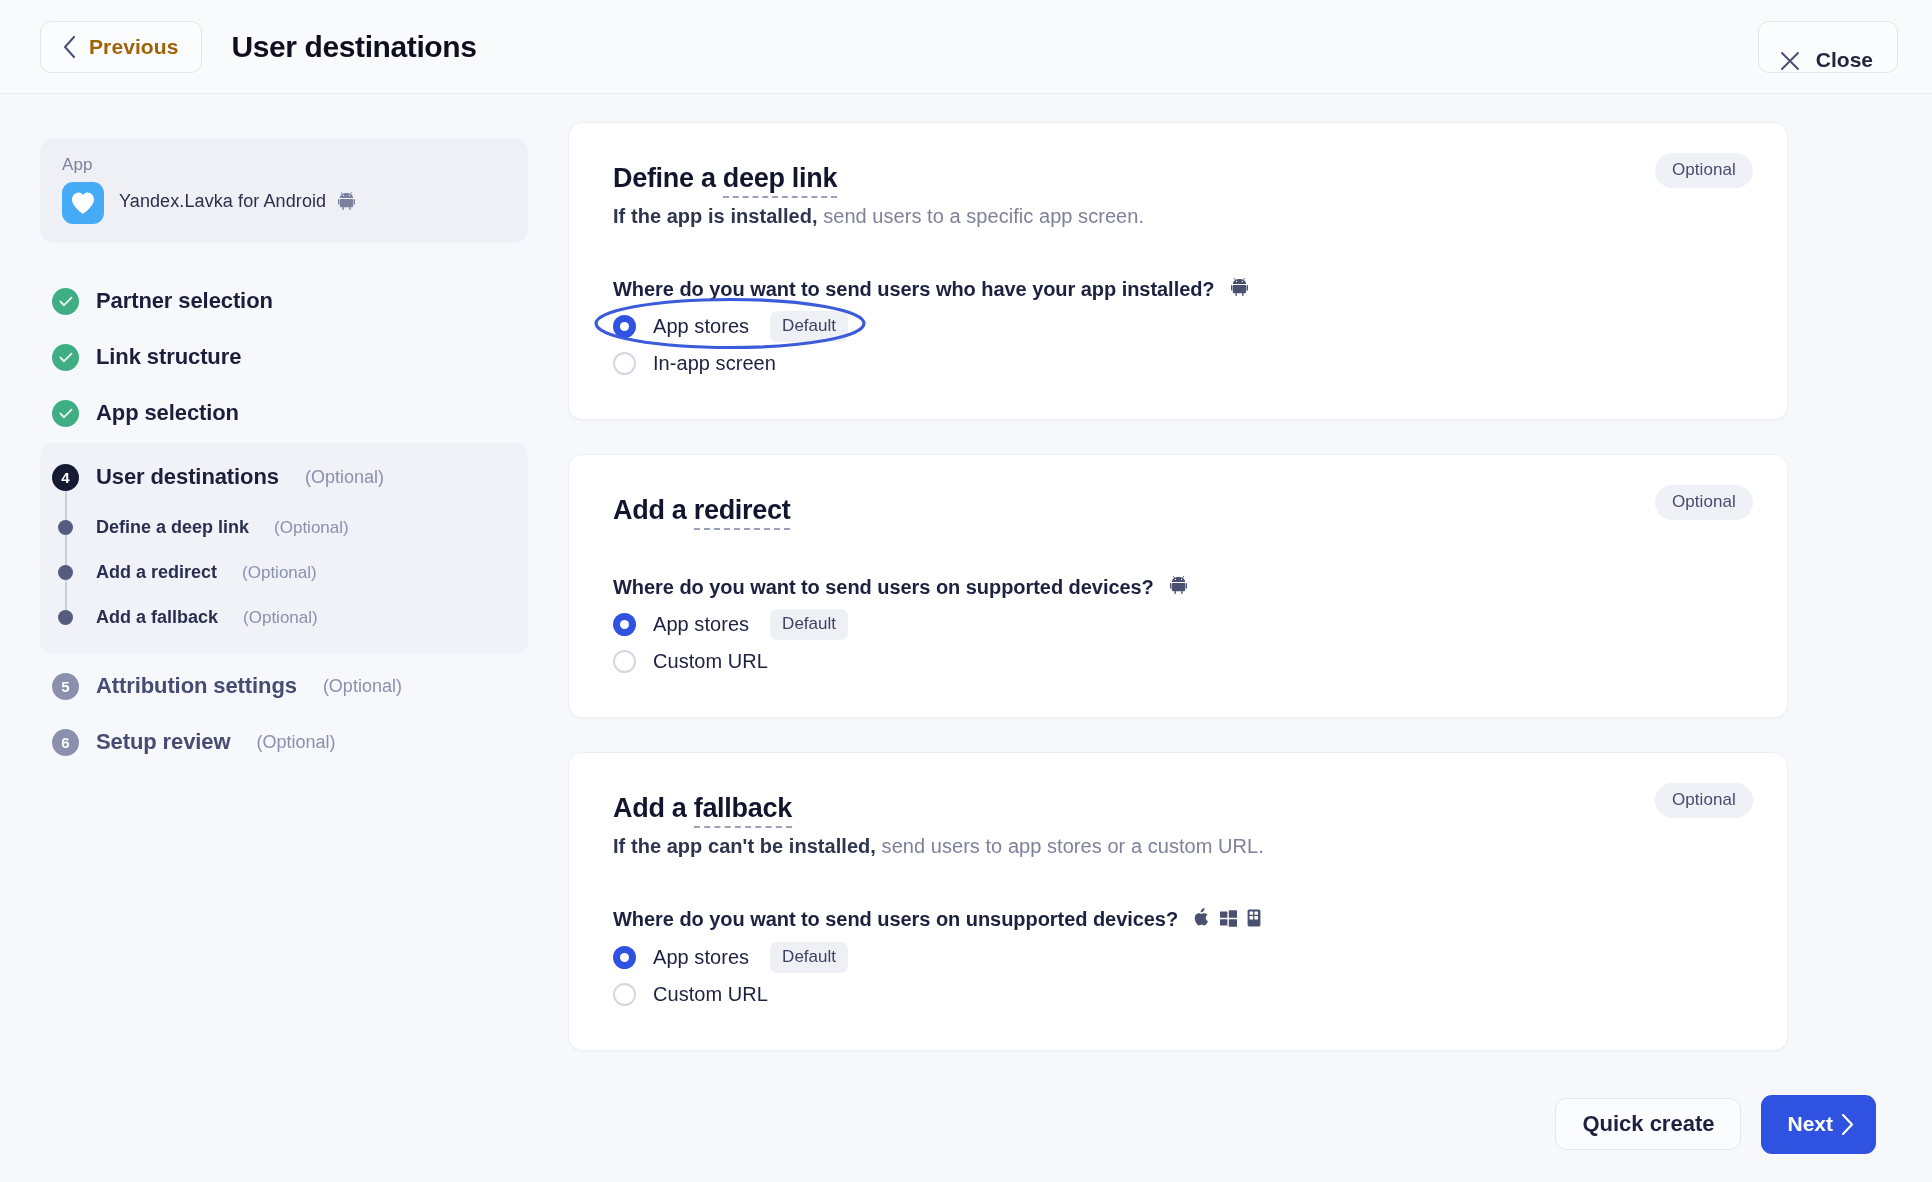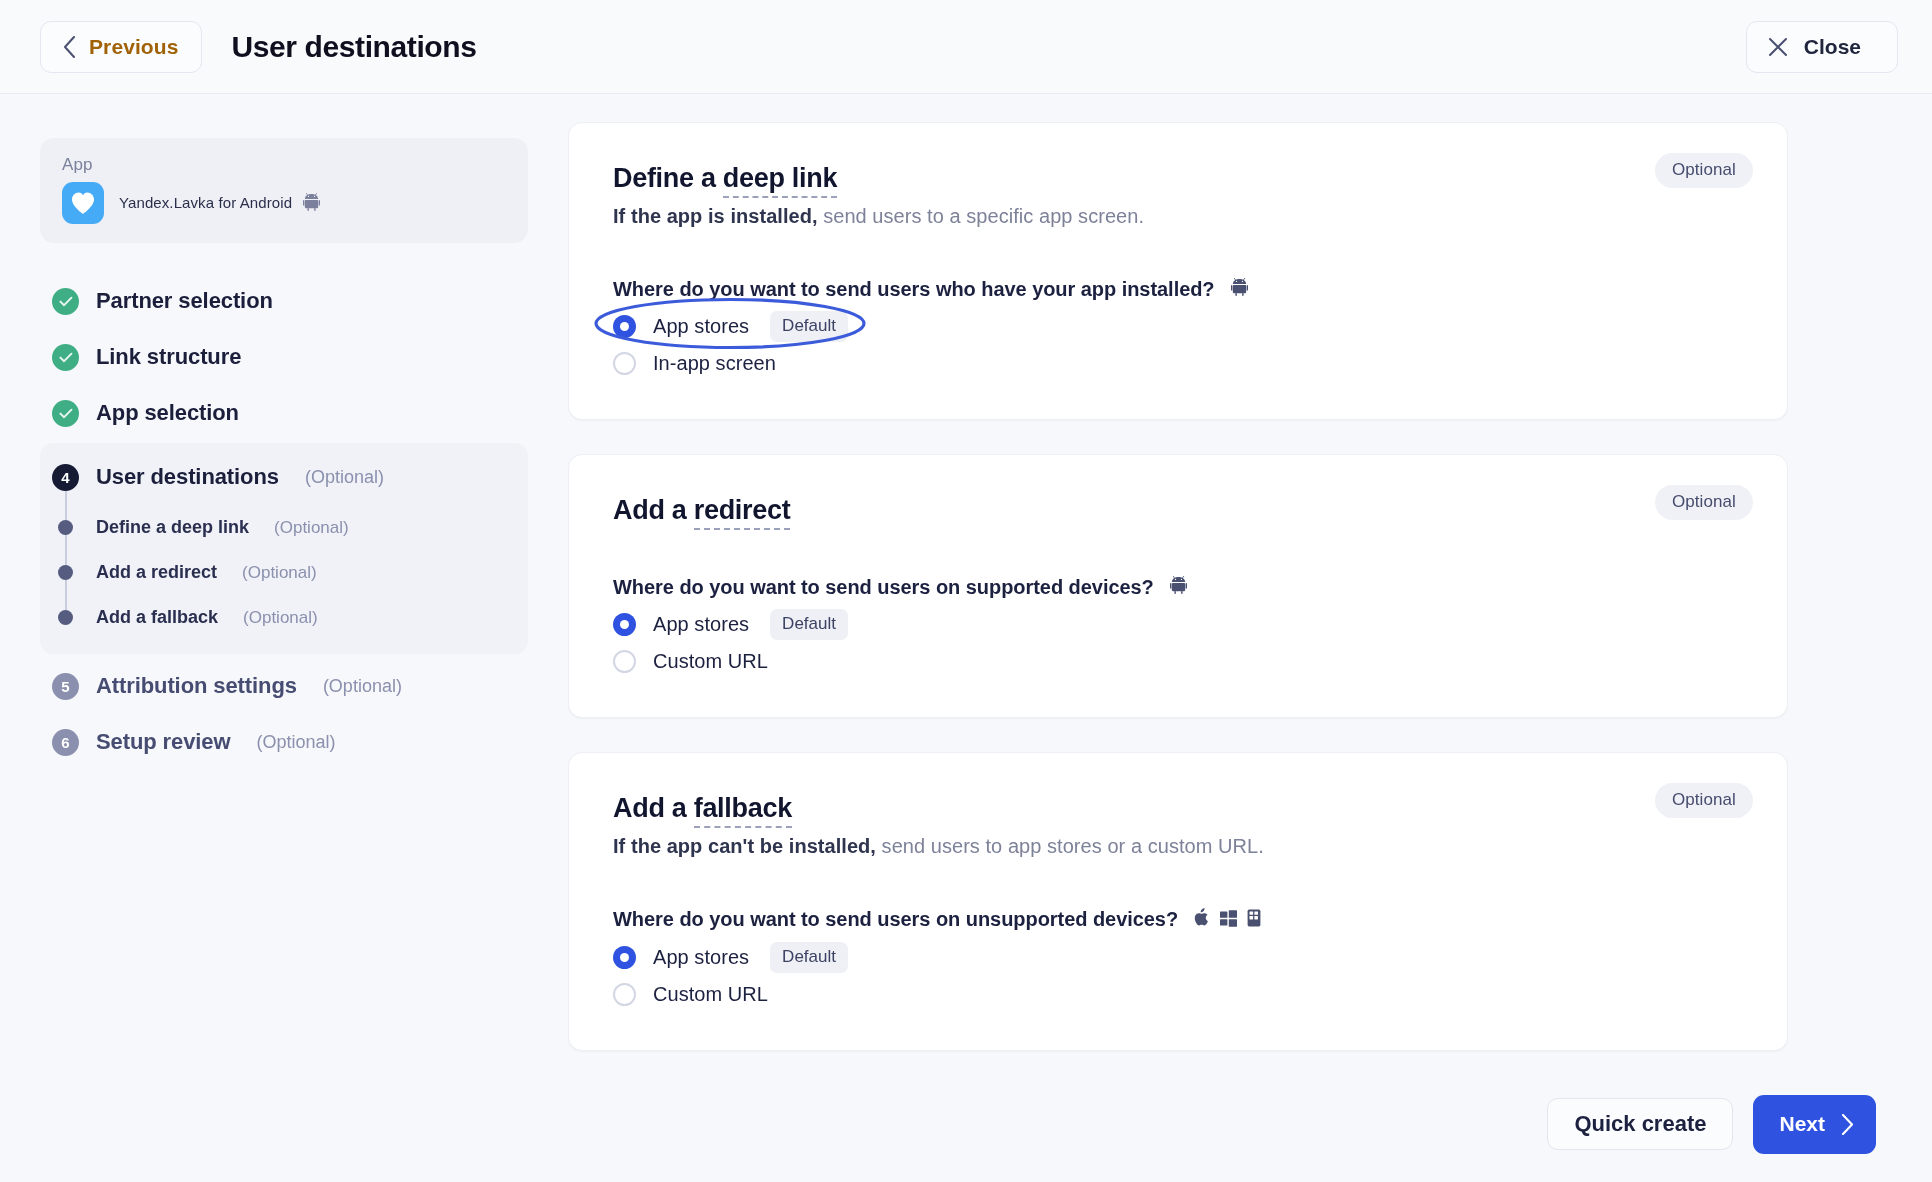--- a/index.html
+++ b/index.html
@@ -70,23 +70,23 @@
   }
 
   .topbar-spacer { flex: 1 1 auto; }
 
   .btn-close {
     height: 52px;
     border: 1px solid #e4e7ef;
     background: #fbfcfe;
     border-radius: 11px;
     display: inline-flex;
-    align-items: center;
+    align-items: flex-end;
     gap: 15px;
-    padding: 0 36px 0 20px;
+    padding: 0 24px 0 20px;
     font-size: 21px;
     font-weight: 700;
     color: #21263f;
     cursor: pointer;
   }
 
   
   .body-split {
     flex: 1 1 auto;
     display: flex;
@@ -124,21 +124,21 @@
     width: 42px;
     height: 42px;
     flex: 0 0 42px;
     border-radius: 11px;
     background: #46abf6;
     display: flex;
     align-items: center;
     justify-content: center;
   }
   .app-name {
-    font-size: 15px;
+    font-size: 18px;
     color: #2b2f4a;
     letter-spacing: .1px;
     white-space: nowrap;
   }
   .inline-ic { display: inline-block; vertical-align: -3px; margin-left: 7px; }
 
   
   .steps { position: relative; }
 
   .step {
@@ -387,21 +387,21 @@
     height: 59px;
     border: none;
     background: #2f53e0;
     border-radius: 11px;
     padding: 0 22px 0 26px;
     font-size: 21px;
     font-weight: 700;
     color: #ffffff;
     display: inline-flex;
     align-items: center;
-    gap: 16px;
+    gap: 8px;
     cursor: pointer;
   }
 </style>
 </head>
 <body>
 
 <div class="app-root">
 
   <div class="topbar">
     <button class="btn-ghost">

